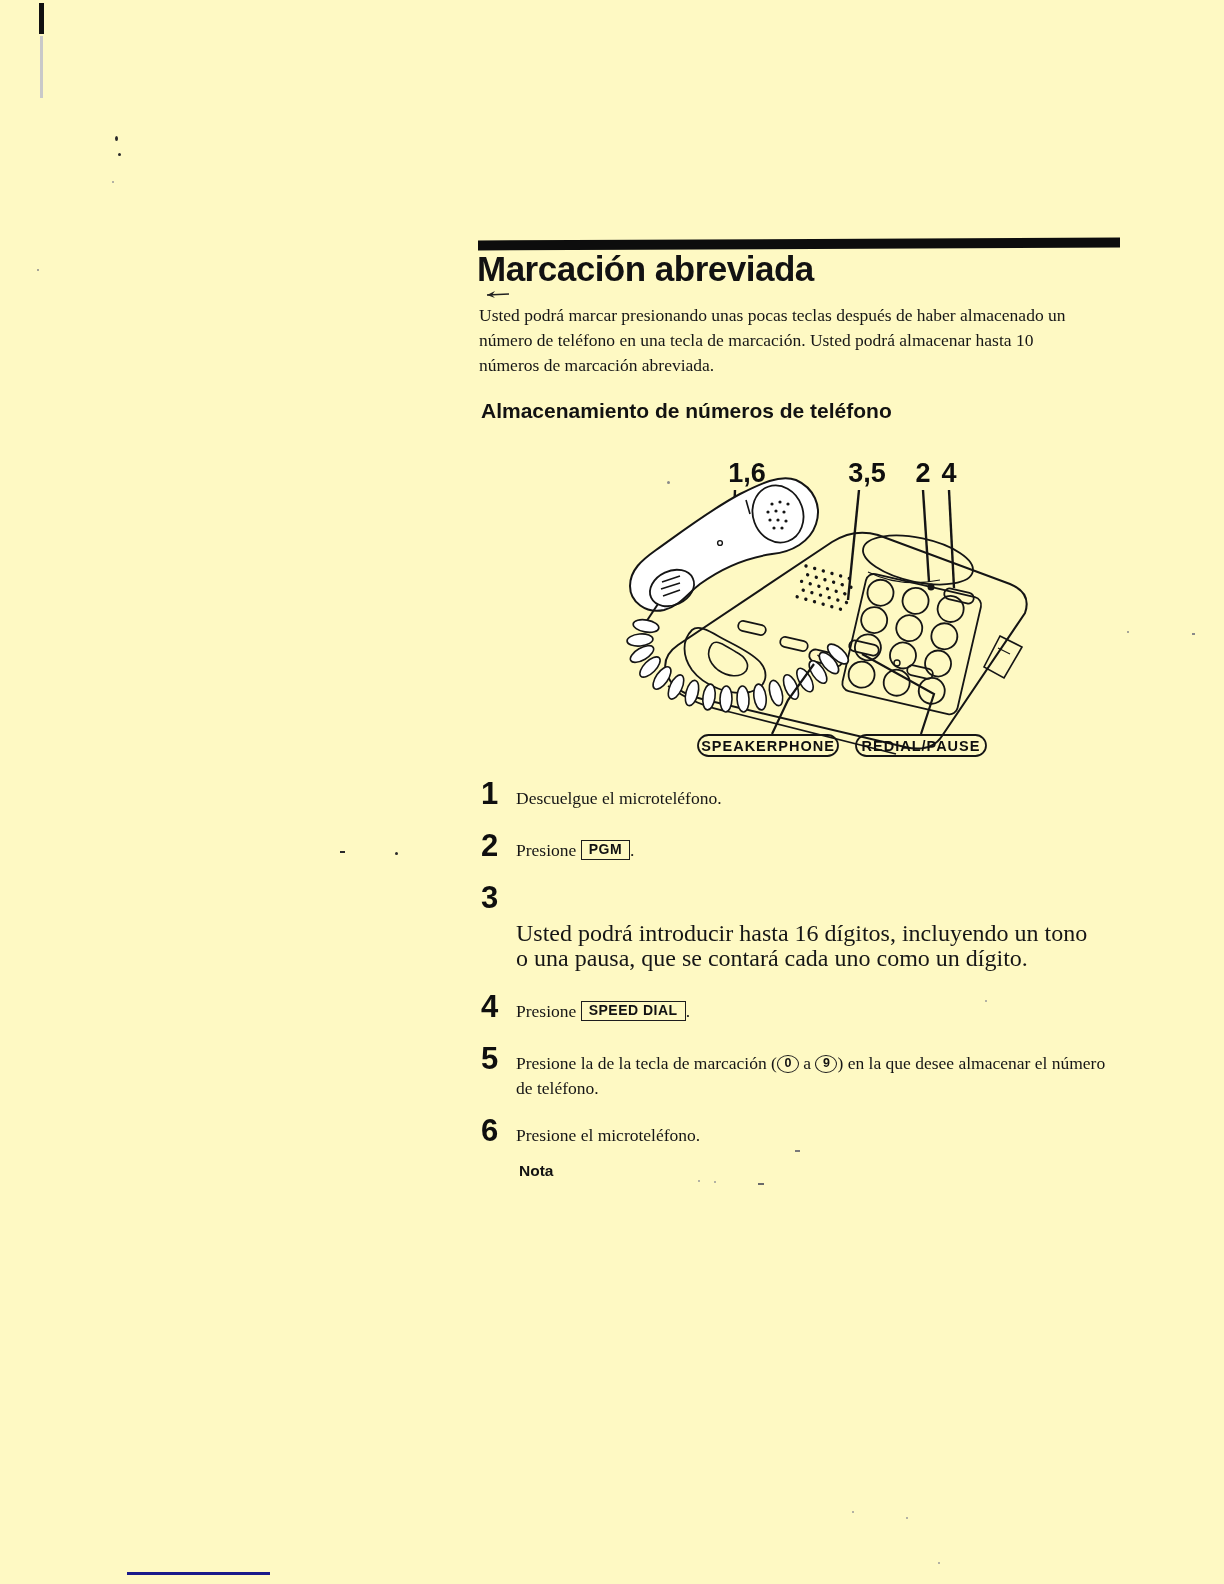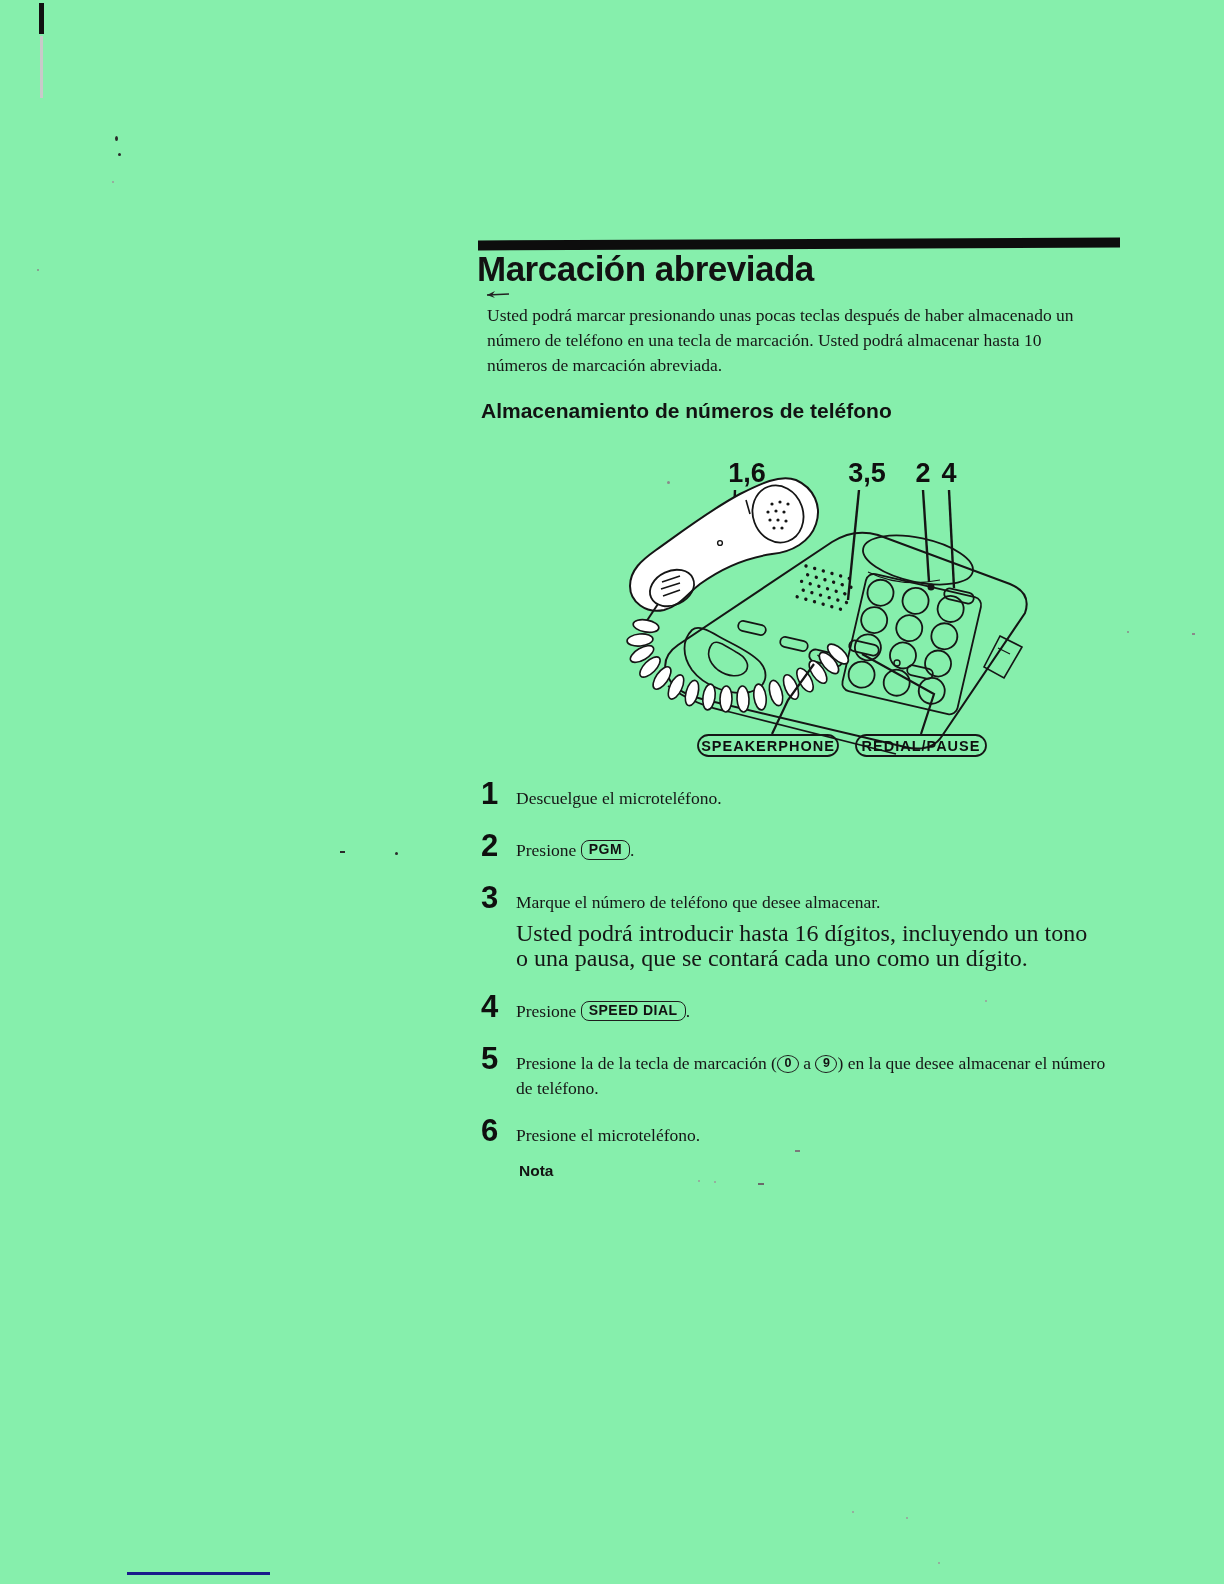--- a/index.html
+++ b/index.html
@@ -1,39 +1,39 @@
 <!DOCTYPE html>
 <html><head>
 <meta charset="utf-8">
 <style>
   * { margin:0; padding:0; box-sizing:border-box; }
   html,body { background:#e8e8e8; }
   .page {
     position:relative; width:1224px; height:1584px;
-    background:#86efac; overflow:hidden;
+    background:#fef9c3; overflow:hidden;
     font-family:"Liberation Serif", serif; color:#1b1b1b;
   }
   
   .speck { position:absolute; background:#2a2a2a; border-radius:50%; }
   .bar-artifact { position:absolute; left:39px; top:3px; width:5px; height:31px; background:#111; }
   .bar-artifact-faint { position:absolute; left:40px; top:36px; width:3px; height:62px; background:#c9c9c9; }
   
   .title-rule {
     position:absolute; left:478px; top:239px; width:642px; height:10px;
     background:#0d0d0d; transform:rotate(-0.25deg);
   }
   .page-title {
     position:absolute; left:477px; top:249px; width:660px;
     font-family:"Liberation Sans", sans-serif; font-weight:bold;
     font-size:35px; letter-spacing:-0.5px; color:#121212;
   }
   .arrow-mark { position:absolute; left:485px; top:289px; }
   .intro {
     position:absolute; left:479px; top:303px; width:618px;
-    font-size:17.5px; line-height:25px; color:#161616;margin-left:8px;
+    font-size:17.5px; line-height:25px; color:#161616;
   }
   .section-heading {
     position:absolute; left:481px; top:399px; width:640px;
     font-family:"Liberation Sans", sans-serif; font-weight:bold;
     font-size:21px; color:#121212;
   }
   
   .diagram { position:absolute; left:600px; top:448px; width:444px; height:324px; }
   .diagram svg { display:block; }
   
@@ -43,21 +43,21 @@
     font-size:31px; width:35px; flex:0 0 35px; color:#0f0f0f; letter-spacing:-1px;
   }
   .step .txt { font-size:17.5px; line-height:25px; color:#161616; }
   .step-detail {
     position:absolute; left:516px; font-size:24px; line-height:25px;
     color:#161616;
   }
   .keycap {
     display:inline-block; font-family:"Liberation Sans", sans-serif;
     font-weight:bold; font-size:14px; line-height:17px;
-    border:1.6px solid #1d1d1d; border-radius:8px; padding:0 7px 1px 7px;
+    border:1.6px solid #1d1d1d; border-radius:0; padding:0 7px 1px 7px;
     position:relative; top:-2px; letter-spacing:0.5px; color:#111;
   }
   .keycircle {
     display:inline-block; width:22px; height:18px; text-align:center;
     font-family:"Liberation Sans", sans-serif; font-weight:bold;
     font-size:12.5px; line-height:15px;
     border:1.6px solid #1d1d1d; border-radius:11px / 9px;
     position:relative; top:-2px; color:#111;
   }
   
@@ -286,21 +286,20 @@
     <span class="txt">Descuelgue el microteléfono.</span>
   </div>
 
   <div class="step" style="top:828px;">
     <span class="num">2</span>
     <span class="txt"><span>Presione </span><span class="keycap">PGM</span><span>.</span></span>
   </div>
 
   <div class="step" style="top:880px;">
     <span class="num">3</span>
-    <span class="txt">Marque el número de teléfono que desee almacenar.</span>
   </div>
   <p class="step-detail" style="top:921px;width:585px;">Usted podrá introducir hasta 16 dígitos, incluyendo un tono o una pausa, que se contará cada uno como un dígito.</p>
 
   <div class="step" style="top:989px;">
     <span class="num">4</span>
     <span class="txt"><span>Presione </span><span class="keycap">SPEED DIAL</span><span>.</span></span>
   </div>
 
   <div class="step" style="top:1041px;">
     <span class="num">5</span>

